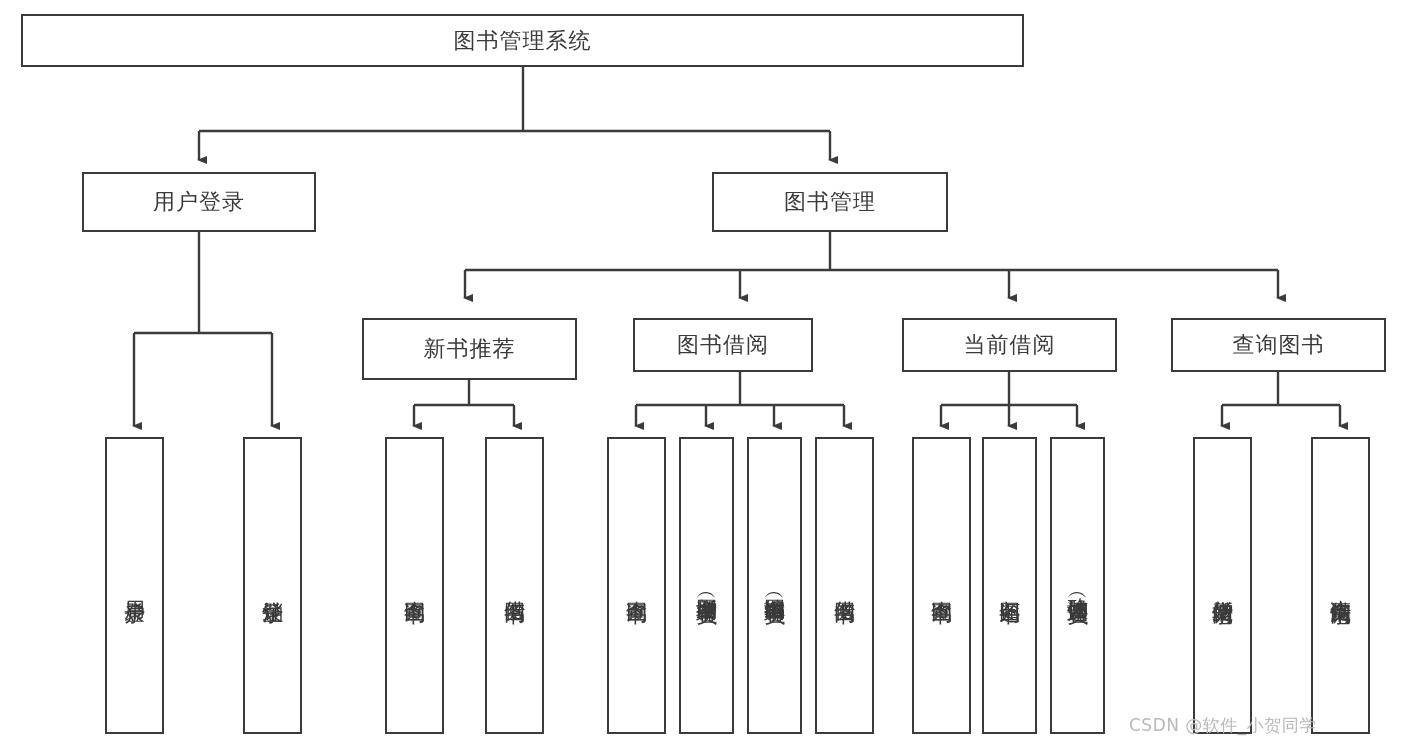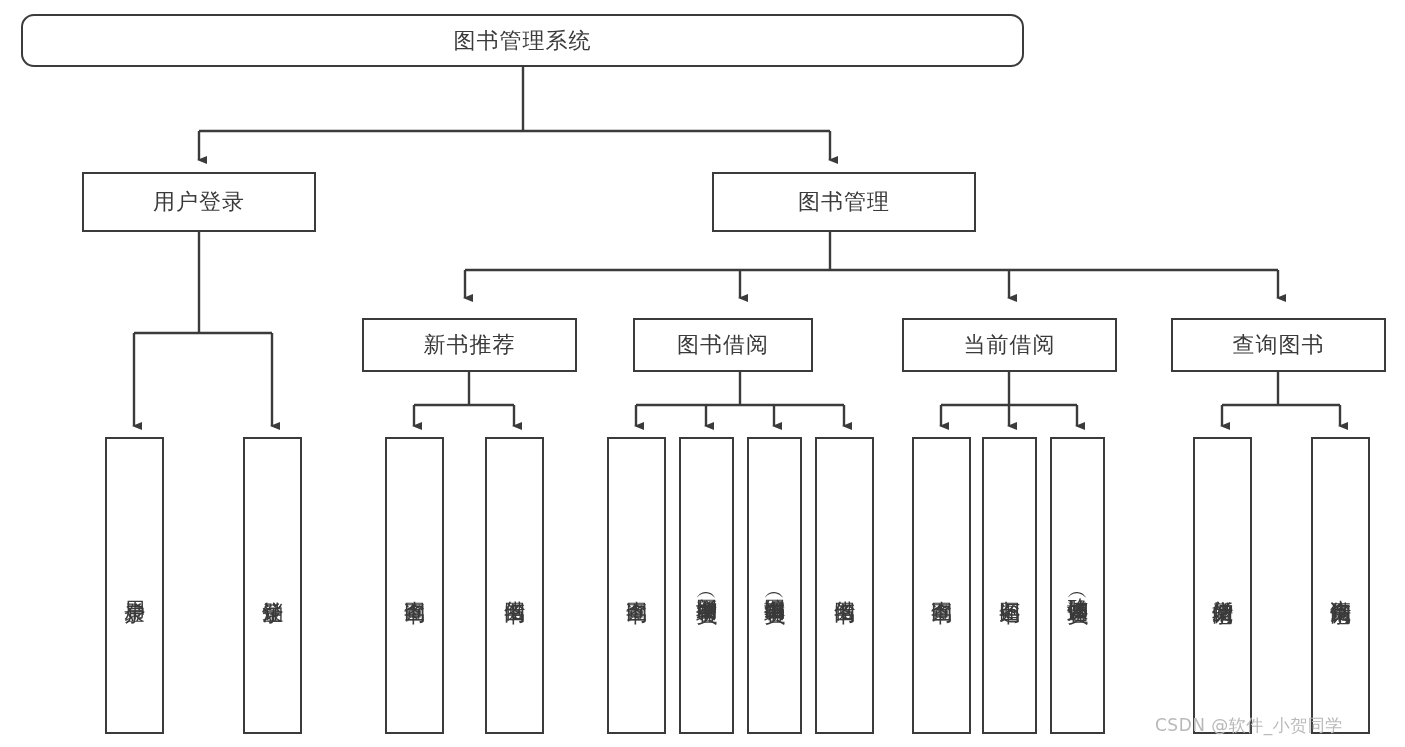--- a/index.html
+++ b/index.html
@@ -113,32 +113,32 @@
       <path d="M1009,405 L1009,426" marker-end="url(#arrow)"></path>
       <path d="M1077,405 L1077,426" marker-end="url(#arrow)"></path>
 
       <path d="M1278,372 L1278,405"></path>
       <path d="M1222,405 L1340,405"></path>
       <path d="M1222,405 L1222,426" marker-end="url(#arrow)"></path>
       <path d="M1340,405 L1340,426" marker-end="url(#arrow)"></path>
     </g>
   </svg>
 
-  <div class="node h" style="left:21px; top:14px; width:1003px; height:53px;border-radius:13px;">
+  <div class="node h" style="left:21px; top:14px; width:1003px; height:53px;">
     <span>图书管理系统</span>
   </div>
 
   <div class="node h" style="left:82px; top:172px; width:234px; height:60px;">
     <span>用户登录</span>
   </div>
-  <div class="node h" style="left:712px; top:172px; width:264px; height:60px;">
+  <div class="node h" style="left:712px; top:172px; width:236px; height:60px;">
     <span>图书管理</span>
   </div>
 
-  <div class="node h" style="left:362px; top:318px; width:215px; height:54px;">
+  <div class="node h" style="left:362px; top:318px; width:215px; height:62px;">
     <span>新书推荐</span>
   </div>
   <div class="node h" style="left:633px; top:318px; width:180px; height:54px;">
     <span>图书借阅</span>
   </div>
   <div class="node h" style="left:902px; top:318px; width:215px; height:54px;">
     <span>当前借阅</span>
   </div>
   <div class="node h" style="left:1171px; top:318px; width:215px; height:54px;">
     <span>查询图书</span>
@@ -181,15 +181,15 @@
     <span class="vtext">确认归还（管理员）</span>
   </div>
 
   <div class="node v" style="left:1193px; top:437px; width:59px; height:297px;">
     <span class="vtext">新增借阅记录</span>
   </div>
   <div class="node v" style="left:1311px; top:437px; width:59px; height:297px;">
     <span class="vtext">查询借阅记录</span>
   </div>
 
-  <div class="watermark" style="left:1155px; top:714px;">CSDN @软件_小贺同学</div>
+  <div class="watermark" style="left:1129px; top:714px;">CSDN @软件_小贺同学</div>
 
 </div>
 
 </body></html>

